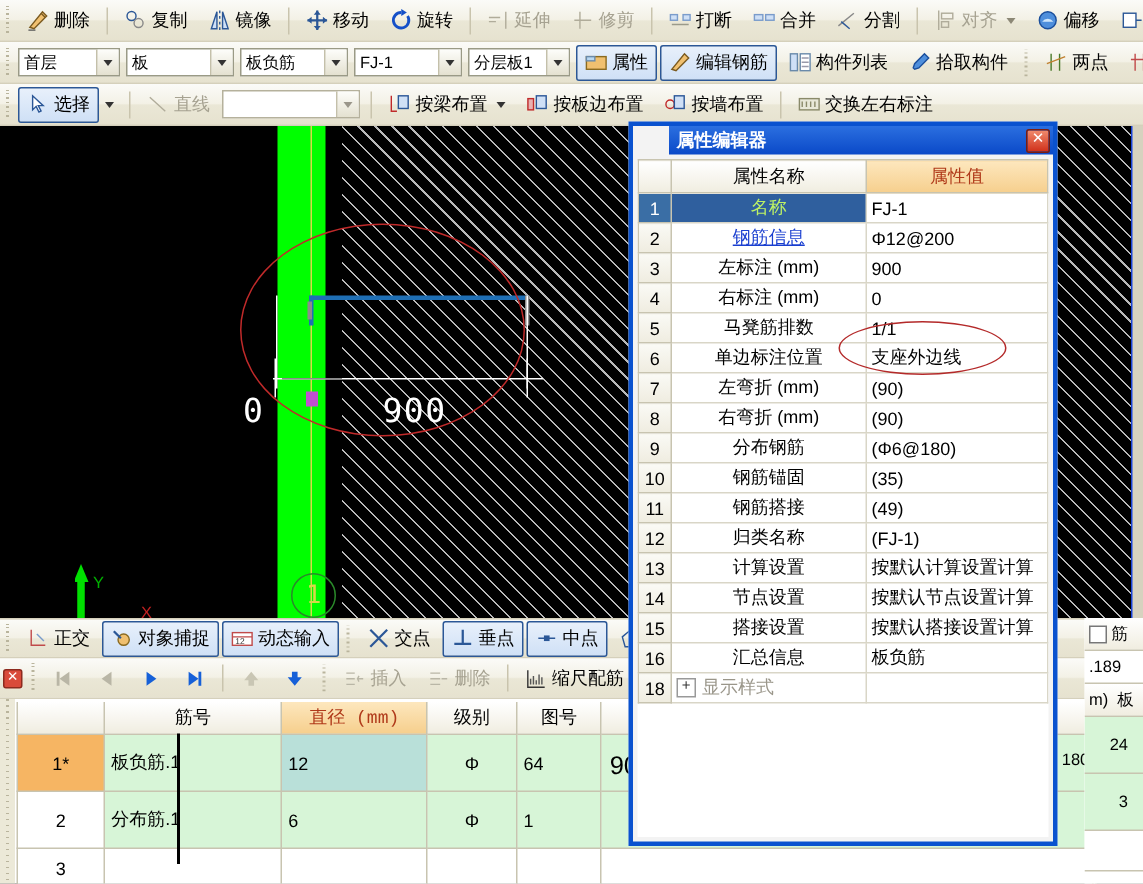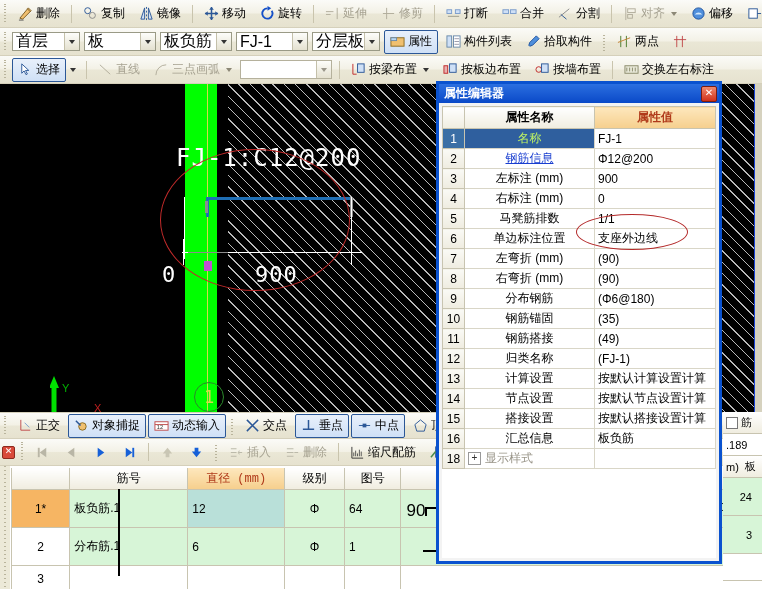--- a/index.html
+++ b/index.html
@@ -38,21 +38,21 @@
         background-image:repeating-linear-gradient(to bottom,#b9b49c 0 1px,transparent 1px 3px);
         background-size:2px 100%;background-repeat:repeat-y;background-position:1px 2px;}
   .caret{width:0;height:0;border-left:3px solid transparent;border-right:3px solid transparent;
          border-top:4px solid #333;margin-left:3px;flex:0 0 auto;}
   .ico{width:15px;height:15px;flex:0 0 auto;display:block;}
 
   
   .combo{
     height:19px;box-sizing:border-box;display:flex;align-items:center;
     border:1px solid #9a9a86;background:#fff;margin:0 3px 0 1px;flex:0 0 auto;
-    font-size:16px;
+    font-size:11px;
   }
   .combo .txt{flex:1 1 auto;padding:0 3px;overflow:hidden;white-space:nowrap;}
   .combo .btn{width:14px;height:17px;flex:0 0 auto;
        background:linear-gradient(to bottom,#fdfdfa,#e4e1d0);
        border-left:1px solid #c4c0aa;display:flex;align-items:center;justify-content:center;}
   .combo .btn i{width:0;height:0;border-left:3px solid transparent;border-right:3px solid transparent;border-top:4px solid #333;display:block;}
 
   
   .viewport{
     position:absolute;left:0;top:84px;width:762px;height:328px;background:#000;overflow:hidden;
@@ -95,31 +95,31 @@
      border:1px solid #c8c4b0;border-top:none;height:21px;font-weight:normal;color:#000;
      padding:0 2px;}
   .gridtbl th.hl{background:linear-gradient(to bottom,#fde7bd,#f6cf8d);color:#b03a1a;font-family:Liberation Mono, monospace;}
   .gridtbl td{border:1px solid #c8c4b0;height:37px;padding:0 4px;background:#d7f5d7;}
   .gridtbl td.rownum{background:#fff;text-align:center;color:#000;}
   .gridtbl td.rownum.cur{background:#f6b563;}
   .gridtbl td.sel{background:#b9e0d9;}
   .gridtbl tr.empty td{background:#fff;height:26px;}
 
   
-  .dlg{position:absolute;left:436px;top:81px;width:286px;height:483px;
-     border:3px solid #0a52cf;background:#f3f3f3;box-sizing:border-box;}
+  .dlg{position:absolute;left:419px;top:81px;width:286px;height:483px;
+     border:3px solid #0a52cf;background:#f3f3f3;box-sizing:border-box;padding-left:24px;}
   .dlg-title{height:19px;background:linear-gradient(to bottom,#2b6fe0,#0a49c8);
      display:flex;align-items:center;padding:0 2px 0 5px;color:#fff;font-weight:bold;font-size:12px;}
   .dlg-title .sp{flex:1 1 auto;}
   .dlg-x{width:14px;height:14px;background:linear-gradient(to bottom,#f08a6d,#d0301a);
      border:1px solid #7a1c10;border-radius:2px;color:#fff;font-size:10px;line-height:12px;
      text-align:center;font-weight:bold;}
   .dlg-body{position:absolute;left:3px;top:22px;right:3px;bottom:3px;background:#fff;overflow:hidden;}
   .ptbl{border-collapse:collapse;table-layout:fixed;width:100%;font-size:12px;}
-  .ptbl th{height:21px;font-weight:bold;border:1px solid #c8c4b0;padding:0;text-align:center;}
+  .ptbl th{height:21px;font-weight:normal;border:1px solid #c8c4b0;padding:0;text-align:center;}
   .ptbl th.corner{background:linear-gradient(to bottom,#ffffff,#f0ede0);}
   .ptbl th.name{background:linear-gradient(to bottom,#ffffff,#f0ede0);color:#000;}
   .ptbl th.value{background:linear-gradient(to bottom,#fde7bd,#f6cf8d);color:#b03a1a;}
   .ptbl td{height:19px;border:1px solid #d9d6c7;padding:0 3px;color:#000;background:#fff;
      overflow:hidden;white-space:nowrap;}
   .ptbl td.num{background:linear-gradient(to bottom,#fafaf5,#efece0);text-align:center;width:22px;
      color:#000;border-color:#c8c4b0;}
   .ptbl td.pname{text-align:center;}
   .ptbl tr.r1 td.num{background:#3a6ea5;color:#fff;}
   .ptbl tr.r1 td.pname{background:#2f5f9e;color:#bef264;}
@@ -290,20 +290,26 @@
         </span>
     </div>
 
     <div class="tb-item sel">
       <svg class="ico" viewBox="0 0 16 16">
         <rect x="1" y="4" width="14" height="9" fill="#f0c070" stroke="#8a6a20"></rect>
         <rect x="1" y="4" width="6" height="3" fill="#b9d8f2" stroke="#6a8aaa"></rect>
         </svg>
       <span>属性</span>
     </div>
+    <div class="tb-item sel">
+      <svg class="ico" viewBox="0 0 16 16">
+        <path d="M2 13 L5 14 L14 5 L11 2 Z" fill="#f0c070" stroke="#7a5a20"></path>
+        </svg>
+      <span>编辑钢筋</span>
+    </div>
     <div class="tb-item">
       <svg class="ico" viewBox="0 0 16 16">
         <rect x="1" y="2" width="5" height="12" fill="#cfe0f6" stroke="#6a8aaa"></rect>
         <rect x="8" y="2" width="7" height="12" fill="#fff" stroke="#6a8aaa"></rect>
         <path d="M9 5 L14 5 M9 8 L14 8 M9 11 L14 11" stroke="#99a"></path>
         </svg>
       <span>构件列表</span>
     </div>
     <div class="tb-item">
       <svg class="ico" viewBox="0 0 16 16">
@@ -339,27 +345,20 @@
       <span>选择</span>
     </div>
     <i class="caret" style="margin:0 6px 0 3px"></i>
     <div class="sep"></div>
 
     <div class="tb-item dis">
       <svg class="ico" viewBox="0 0 16 16">
         <path d="M2 3 L13 13" stroke="#b0ac9a"></path>
         </svg>
       <span>直线</span>
-    </div>
-    <div class="tb-item dis">
-      <svg class="ico" viewBox="0 0 16 16">
-        <path d="M2 14 A11 11 0 0 1 13 3" fill="none" stroke="#b0ac9a"></path>
-        </svg>
-      <span>三点画弧</span>
-      <i class="caret" style="border-top-color:#8c8876"></i>
     </div>
 
     <div class="combo" style="width:92px;border-color:#b5b19c">
       <span class="txt"></span>
       <span class="btn">
           <i style="border-top-color:#9a968a"></i>
         </span>
     </div>
     <div class="sep"></div>
 
@@ -395,21 +394,20 @@
     </div>
 
   </div>
 
   <div class="viewport">
     <div class="vp-slab"></div>
     <div class="vp-axis-line"></div>
     <div class="vp-hatch"></div>
     <div class="vp-rightedge"></div>
 
-    <div class="vp-text" style="left:176px;top:60px;font-size:24px">FJ-1:C12@200</div>
 
     <div class="vp-rebar"></div>
     <div class="vp-rebar-l"></div>
     <div class="vp-rebar-r"></div>
 
     <div class="vp-dimv" style="left:184px;top:113px;height:62px"></div>
     <div class="vp-dimv" style="left:351px;top:113px;height:62px"></div>
     <div class="vp-dimline"></div>
     <div class="vp-tick" style="left:183px"></div>
     <div class="vp-tick" style="left:351px"></div>

